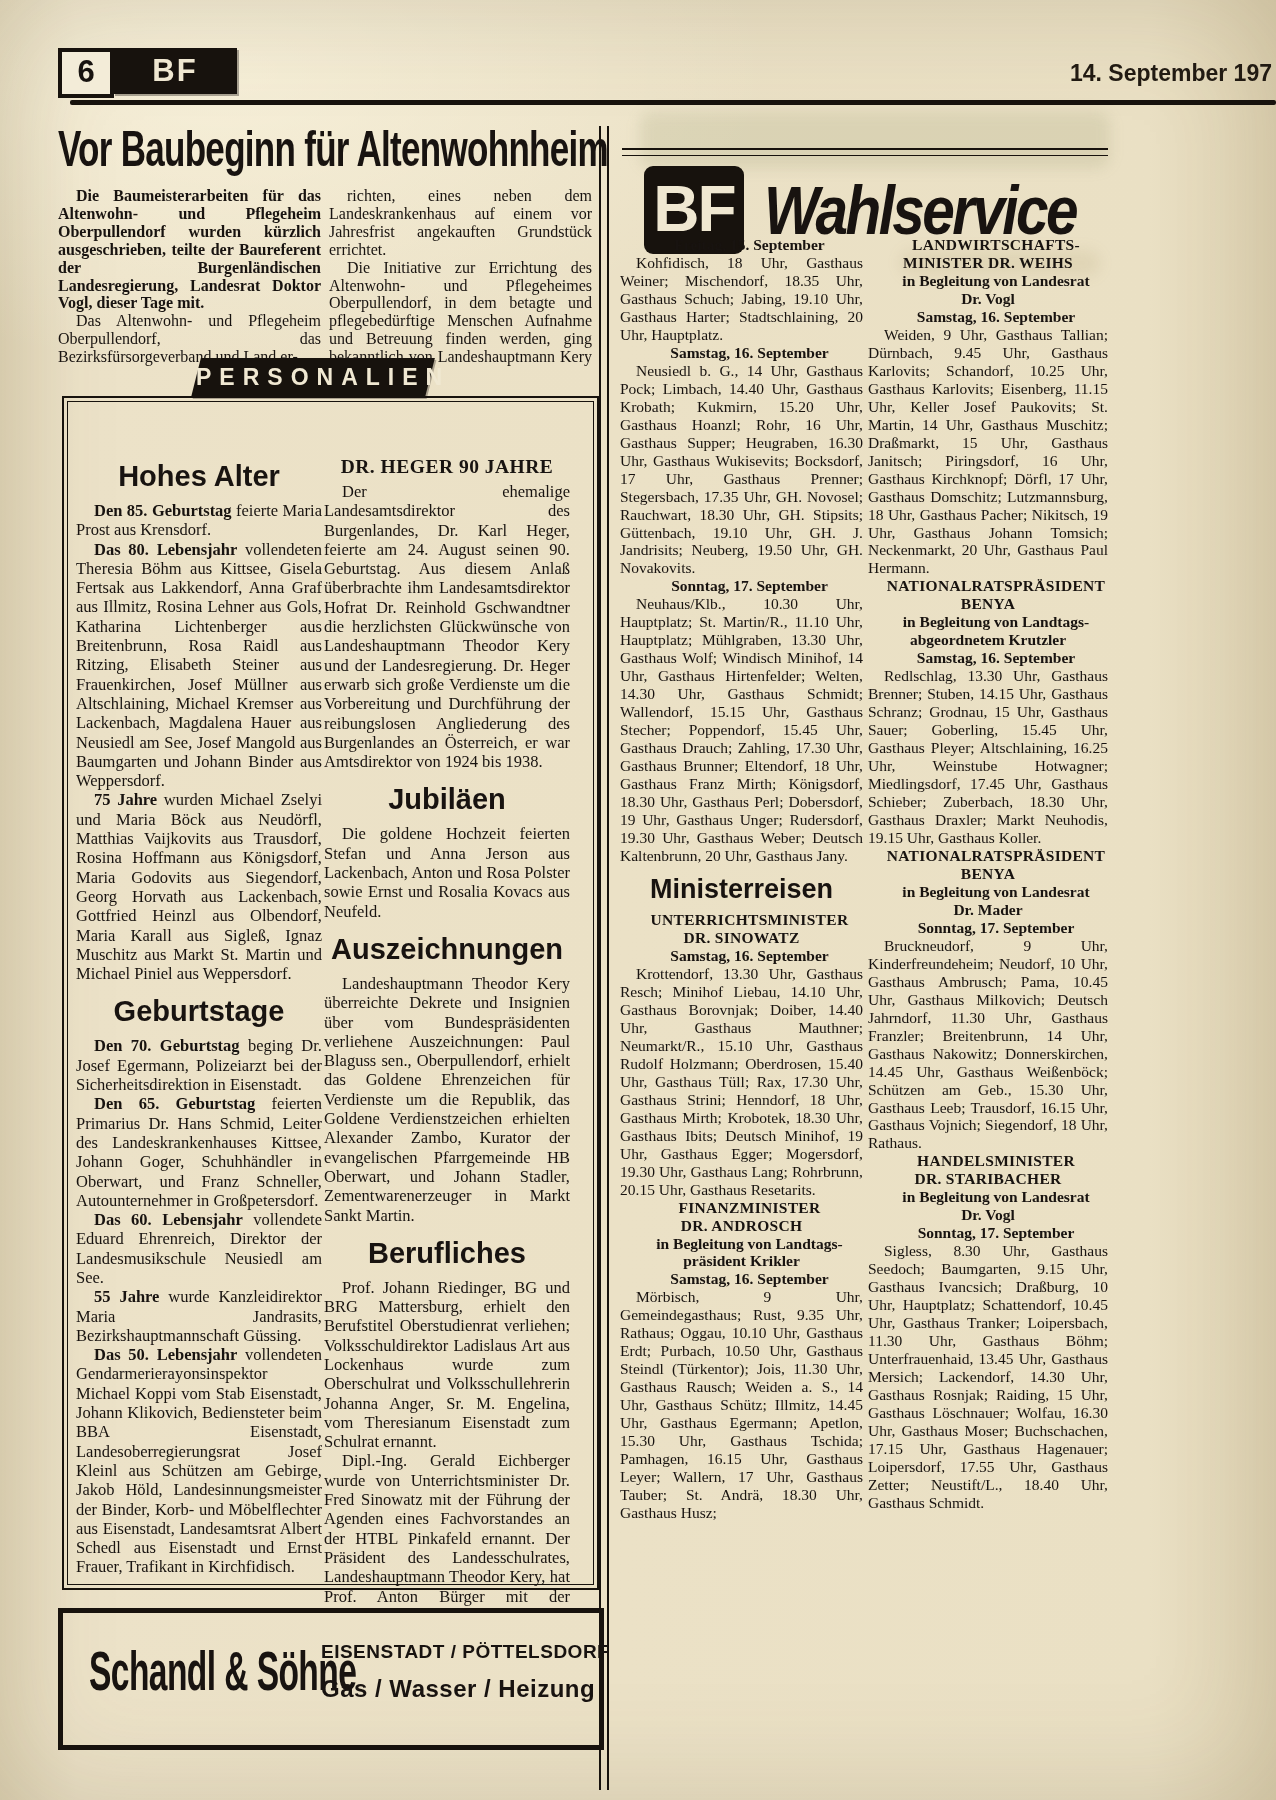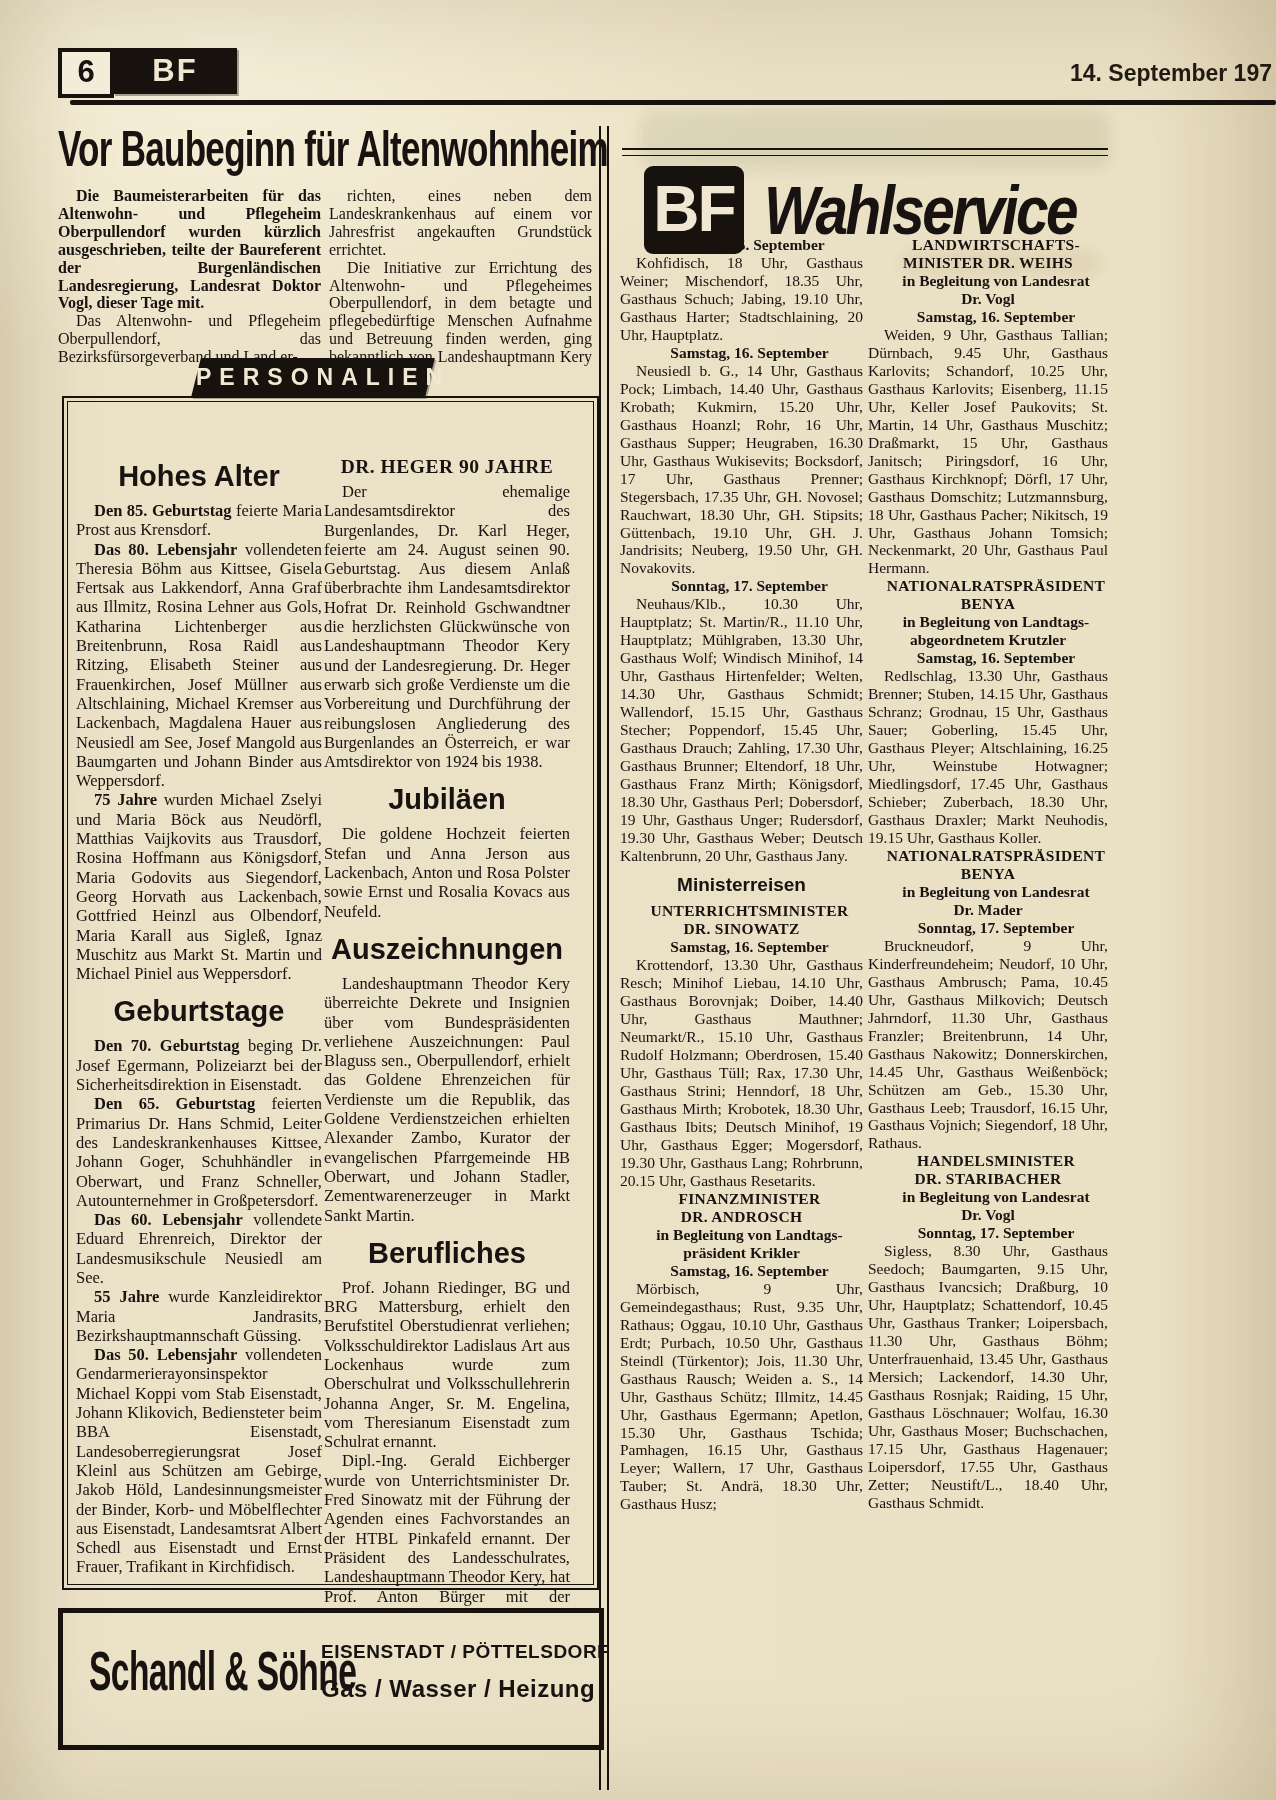--- a/index.html
+++ b/index.html
@@ -59,21 +59,21 @@
   .ghost{position:absolute;filter:blur(7px);background:rgba(120,130,80,.14);border-radius:14px;z-index:0;}
   .g1{left:640px;top:112px;width:470px;height:56px;}
   .g2{left:900px;top:250px;width:200px;height:26px;background:rgba(140,120,60,.10);}
   .wscol{position:absolute;top:236px;font-size:15.5px;line-height:1.16;text-align:justify;
     max-height:1552px;overflow:hidden;}
   .colA{left:620px;width:243px;}
   .colB{left:868px;width:240px;}
   .wscol p{margin:0;text-indent:16px;}
   .ws-h2{font:700 24px/1.08 "Liberation Sans",sans-serif;text-align:center;margin:2px 0 7px;
     white-space:pre-line;text-indent:0;}
-  .ws-h2.mr{font-size:19px;margin-top:10px;}
+  .ws-h2.mr{font-size:27px;margin-top:10px;}
   .ws-date{font-weight:700;text-align:center;margin:2px 0;text-indent:0;}
   .ws-min{font-weight:700;text-align:center;white-space:pre-line;margin:7px 0 0;text-indent:0;letter-spacing:.3px;}
   .ws-sub{font-weight:700;text-align:center;white-space:pre-line;margin:0;text-indent:0;}
 </style>
 </head>
 <body>
 
 <div class="page">
 
   <div class="pagenum">6</div>

